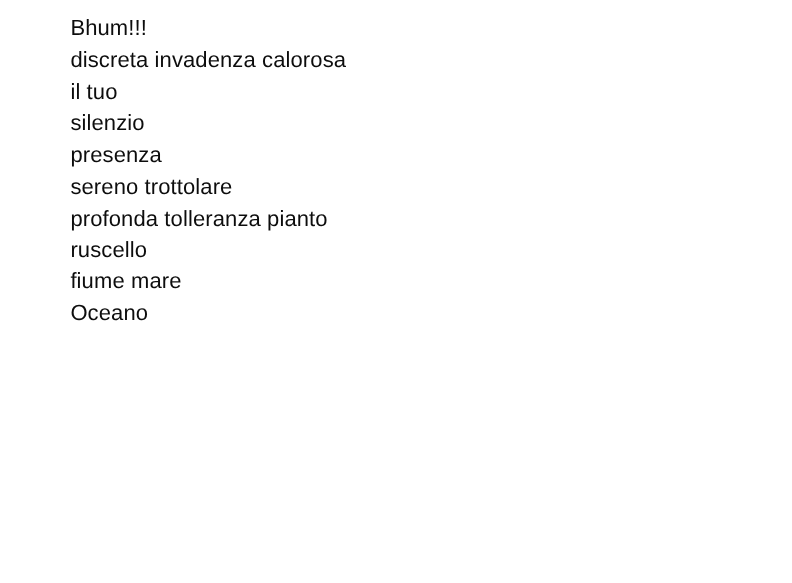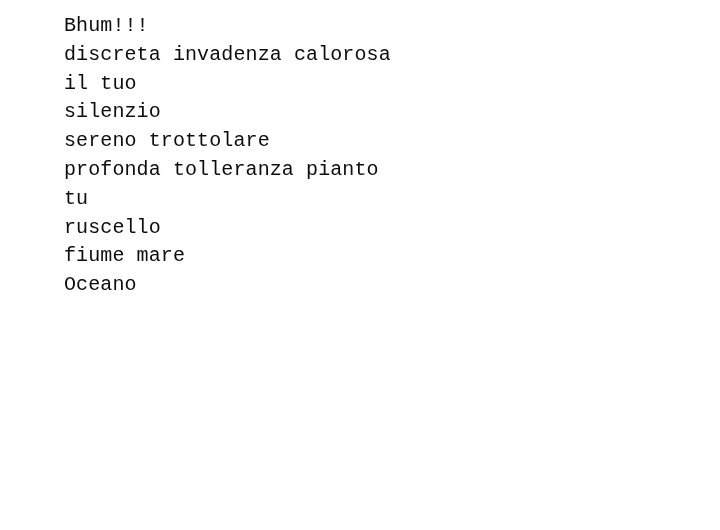--- a/index.html
+++ b/index.html
@@ -20,37 +20,37 @@
     position: relative;
     box-sizing: border-box;
   }
   .poem {
     position: absolute;
     left: 64px;
     top: 12px;
     width: 620px;
   }
   .poem-line {
-    font-family: Liberation Mono, monospace;
+    font-family: Liberation Sans, sans-serif;
     font-size: 20px;
     line-height: 28.8px;
     color: #0d0d0d;
     white-space: pre;
     letter-spacing: 0.1px;
   }
 </style>
 </head>
 <body>
 
 <div class="page">
   <div class="poem">
     <div class="poem-line">Bhum!!!</div>
     <div class="poem-line">discreta invadenza calorosa</div>
     <div class="poem-line">il tuo</div>
     <div class="poem-line">silenzio</div>
+    <div class="poem-line">presenza</div>
     <div class="poem-line">sereno trottolare</div>
     <div class="poem-line">profonda tolleranza pianto</div>
-    <div class="poem-line">tu</div>
     <div class="poem-line">ruscello</div>
     <div class="poem-line">fiume mare</div>
     <div class="poem-line">Oceano</div>
   </div>
 </div>
 
 </body></html>

